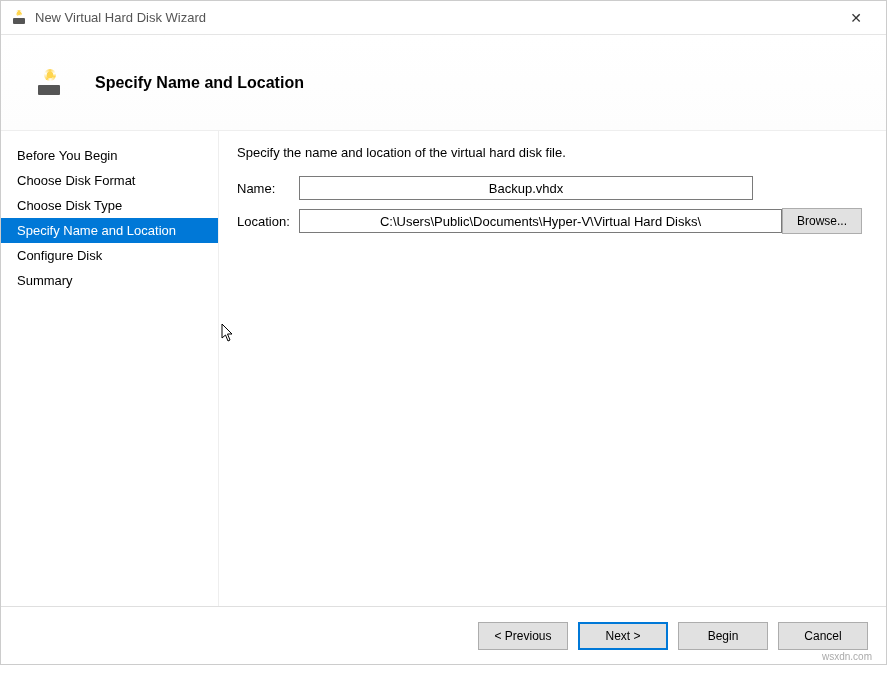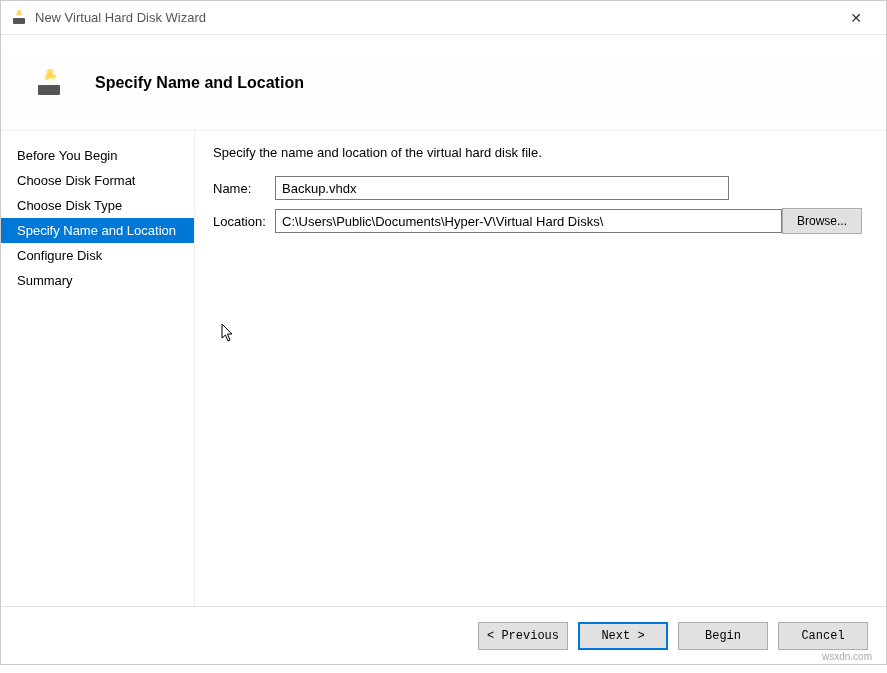--- a/index.html
+++ b/index.html
@@ -99,21 +99,21 @@
       font-weight: bold;
       margin: 0;
     }
 
     .body {
       flex: 1;
       display: flex;
       overflow: hidden;
     }
     .sidebar {
-      width: 194px;
+      width: 218px;
       padding: 12px 0;
       border-right: 1px solid #eee;
     }
     .sidebar-item {
       padding: 5px 16px;
       font-size: 13px;
       cursor: default;
     }
     .sidebar-item.selected {
       background: #0078d7;
@@ -139,20 +139,21 @@
       width: 62px;
       font-size: 13px;
     }
     .text-input {
       height: 24px;
       border: 1px solid #7a7a7a;
       padding: 2px 6px;
       font-family: inherit;
       font-size: 13px;
       outline: none;
+      text-align: center;
     }
     .name-input { width: 454px; }
     .location-input { flex: 1; }
     .browse-btn {
       width: 80px;
       height: 26px;
       background: #e1e1e1;
       border: 1px solid #adadad;
       font-family: inherit;
       font-size: 12px;
@@ -166,21 +167,21 @@
       align-items: center;
       justify-content: flex-end;
       gap: 10px;
       padding: 0 18px;
     }
     .footer button {
       width: 90px;
       height: 28px;
       background: #e1e1e1;
       border: 1px solid #adadad;
-      font-family: Liberation Mono, monospace;
+      font-family: Liberation Sans, sans-serif;
       font-size: 12px;
       cursor: default;
       text-align: center;
     }
     .footer button.primary {
       border: 2px solid #0078d7;
     }
 
     .cursor-pointer {
       position: absolute;

